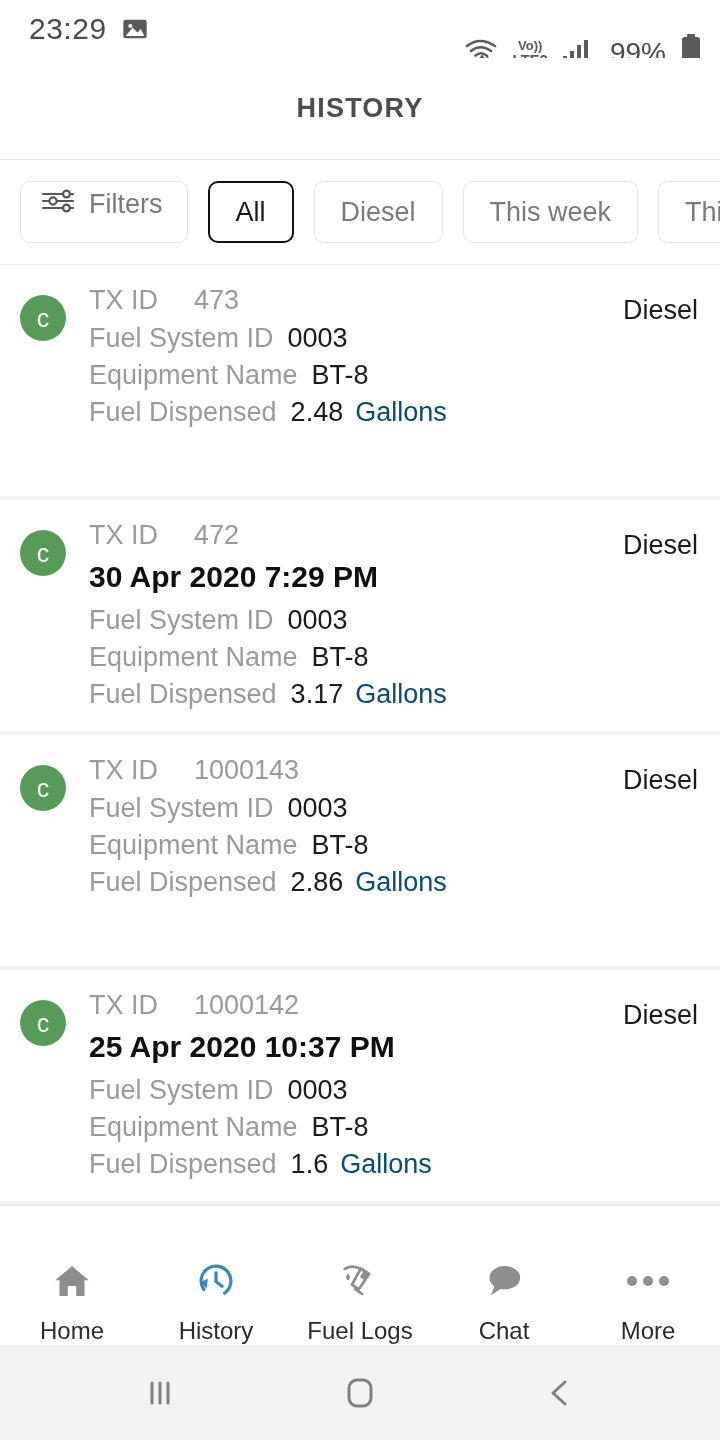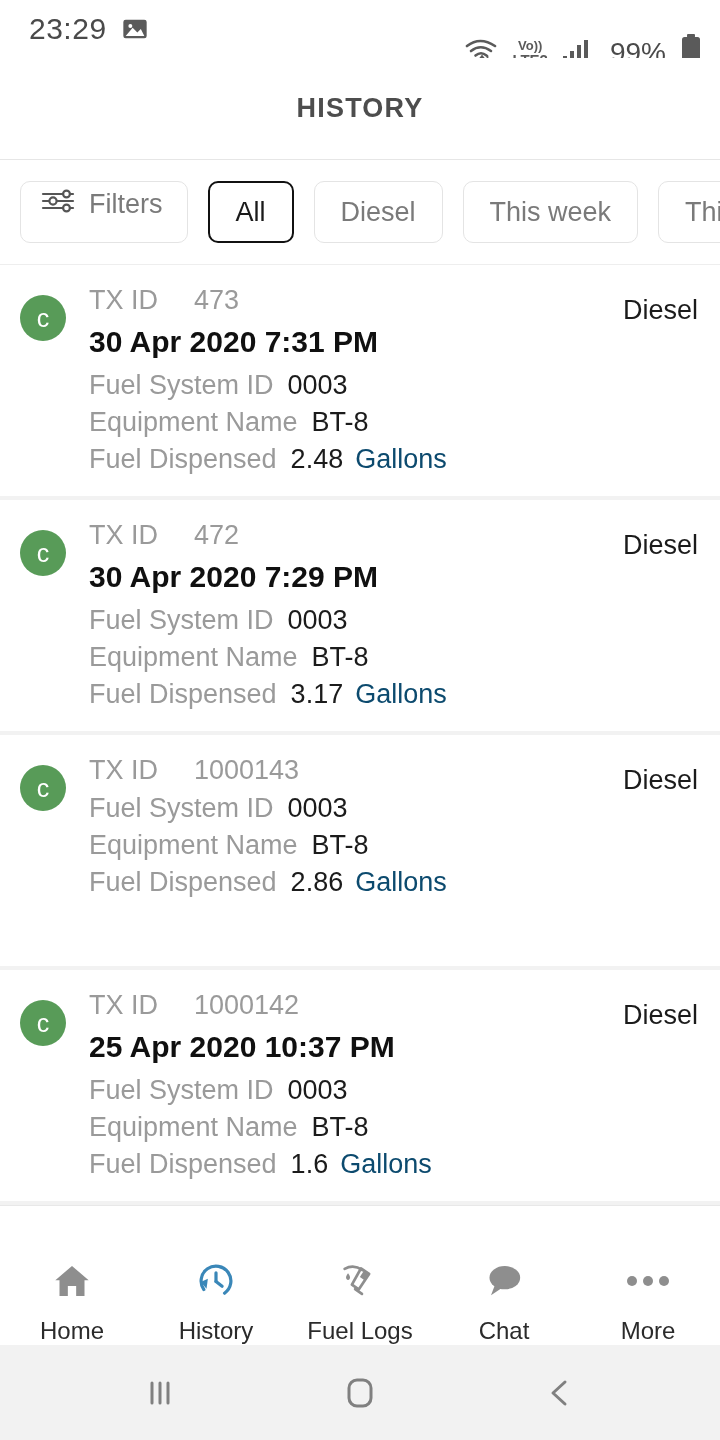--- a/index.html
+++ b/index.html
@@ -216,21 +216,20 @@
 
   <div class="list">
 
     <div class="card">
       <div class="avatar">c</div>
       <div class="card-body">
         <div class="row row-tx">
           <span class="lbl">TX ID</span>
           <span class="val-muted">473</span>
         </div>
-        <div class="date">30 Apr 2020 7:31 PM</div>
         <div class="row detail">
           <span class="lbl">Fuel System ID</span>
           <span class="val">0003</span>
         </div>
         <div class="row detail">
           <span class="lbl">Equipment Name</span>
           <span class="val">BT-8</span>
         </div>
         <div class="row detail">
           <span class="lbl">Fuel Dispensed</span>

